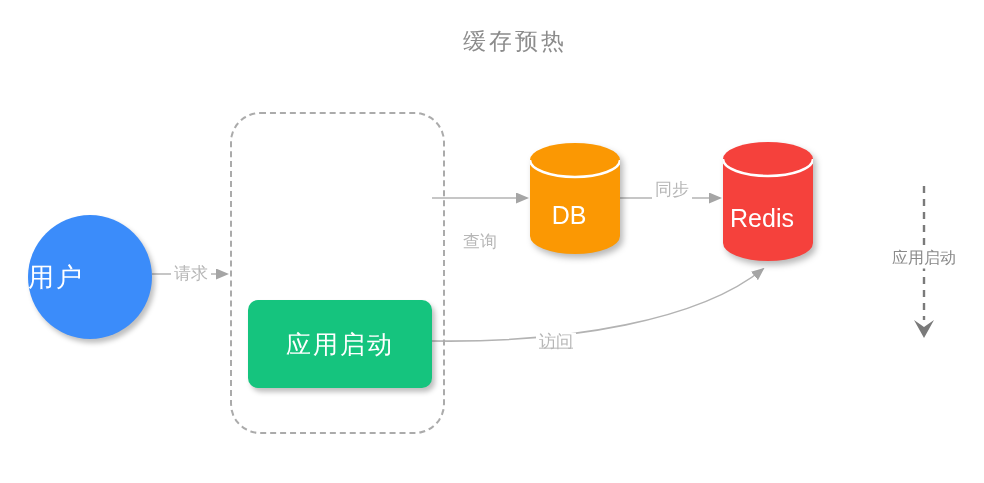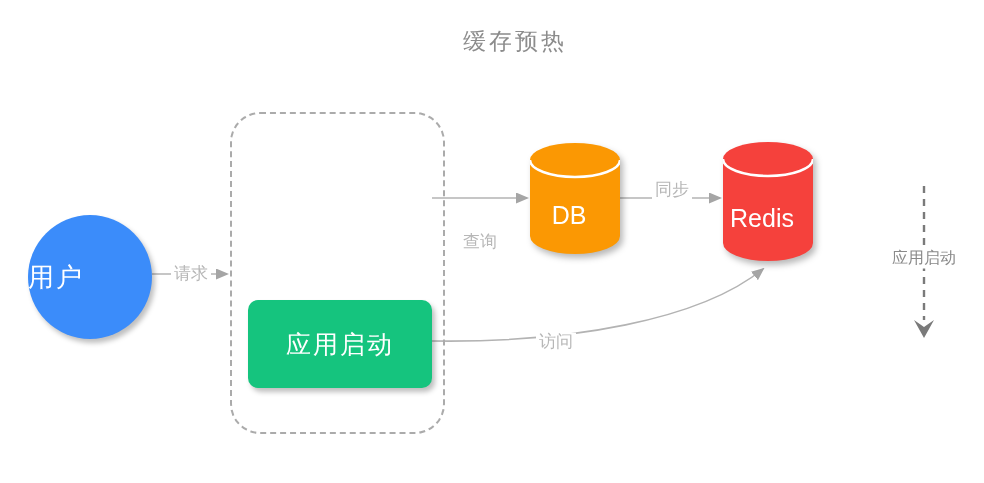--- a/index.html
+++ b/index.html
@@ -45,21 +45,21 @@
   }
 
   .edge-label{
     position:absolute;transform:translate(-50%,-50%);
     background:#ffffff;padding:0 3px;color:#b7b7b7;font-size:17px;
     white-space:nowrap;line-height:1.1;
   }
   .edge-label.request{left:191px;top:274px;}
   .edge-label.query{left:480px;top:198px;margin-top:44px;}
   .edge-label.sync{left:672px;top:190px;}
-  .edge-label.access{left:556px;top:342px;}
+  .edge-label.access{left:556px;top:342px;text-decoration:underline;}
 
   .exec-label{
     position:absolute;left:924px;top:258px;transform:translate(-50%,-50%);
     background:#ffffff;padding:0 3px;color:#8a8a8a;font-size:16px;
     white-space:nowrap;
   }
 </style>
 </head>
 <body>
 

